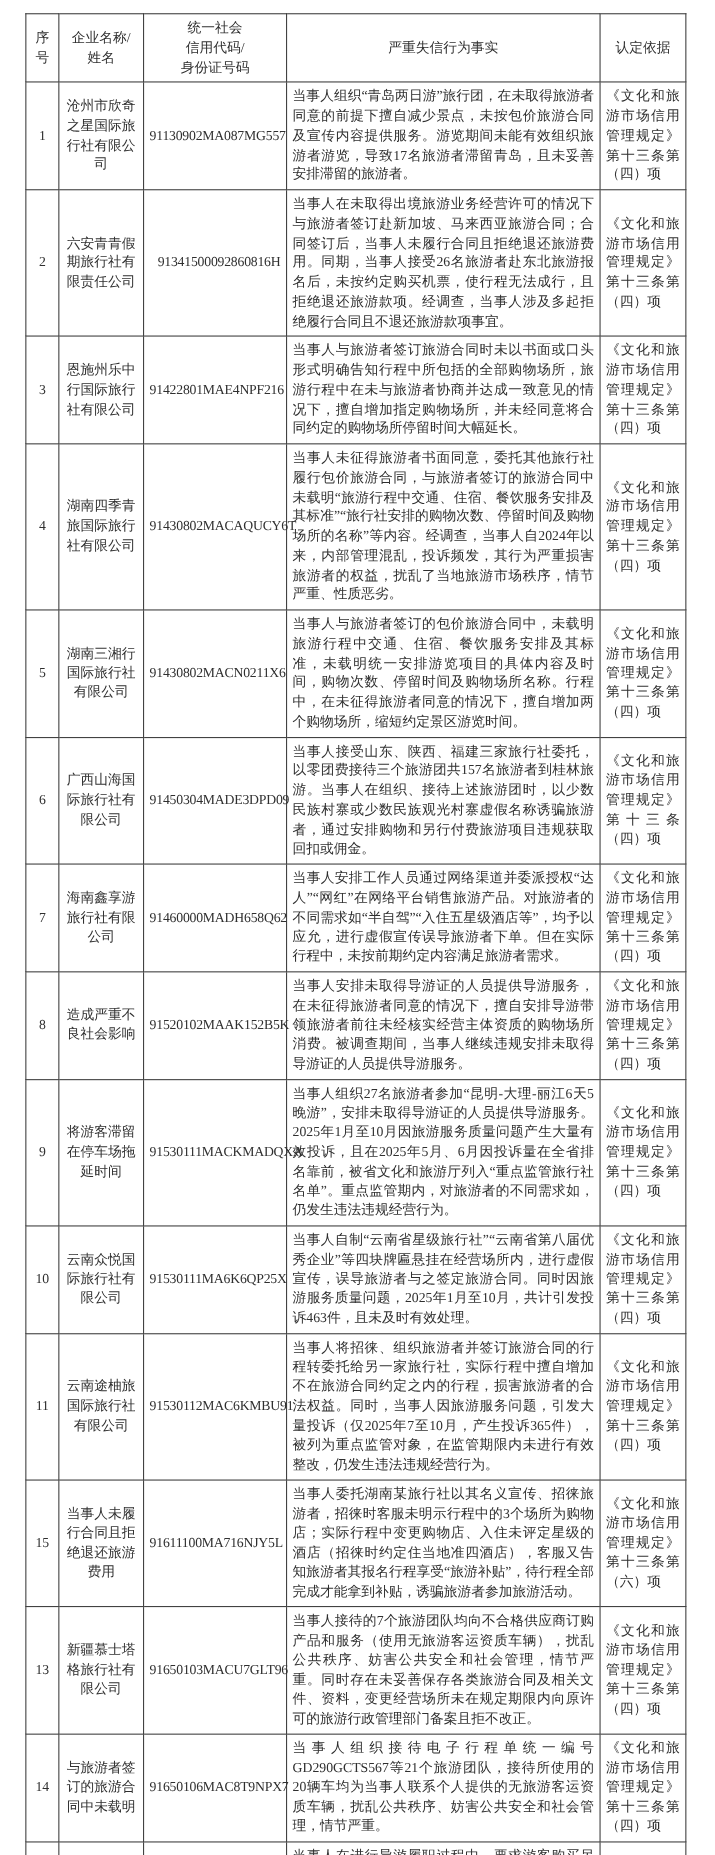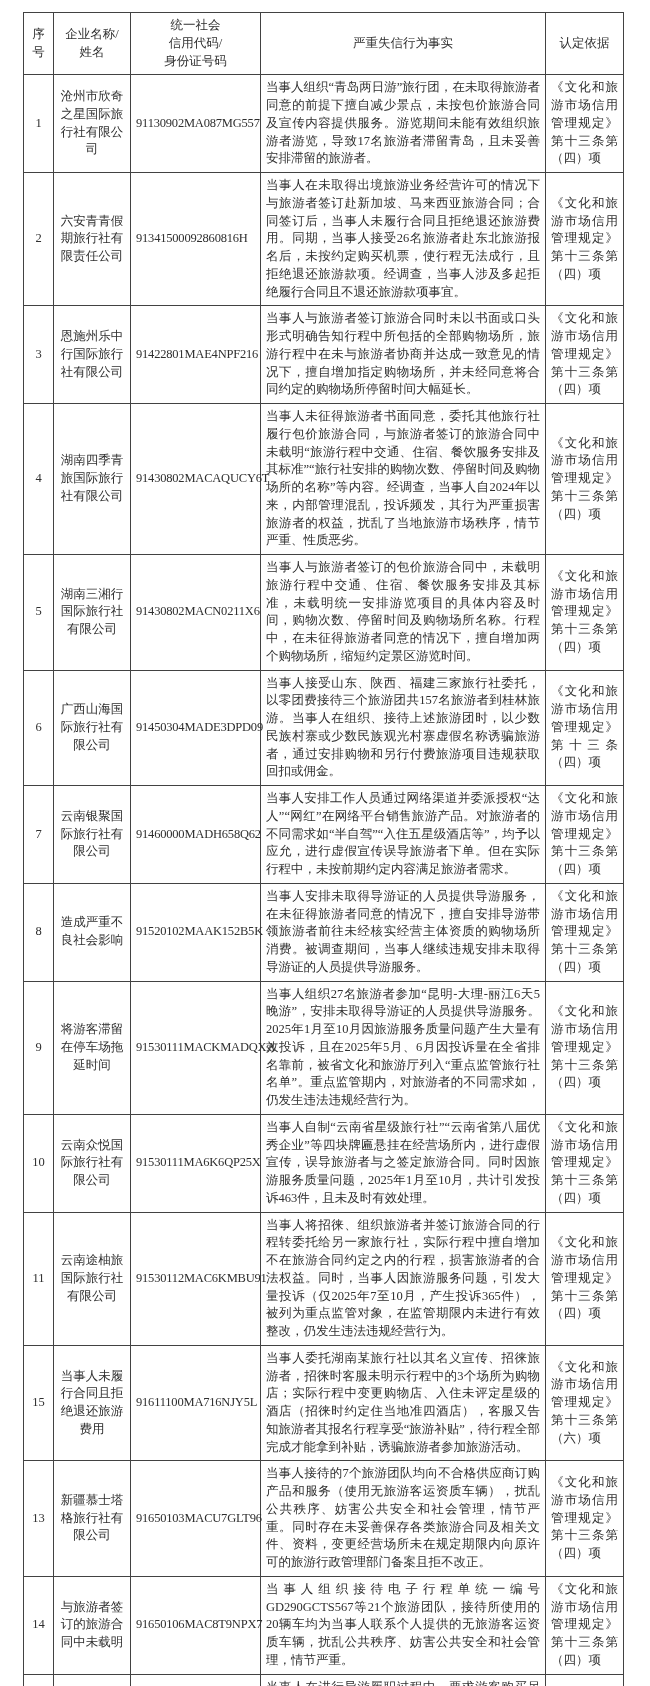--- a/index.html
+++ b/index.html
@@ -38,21 +38,21 @@
   td.no {
     text-align: center;
     padding: 4px 2px;
   }
   td.name {
     text-align: center;
     padding: 4px 6px;
     font-family: Liberation Serif, serif;
   }
   td.code {
-    text-align: left;
+    text-align: right;
     font-size: 11px;
     letter-spacing: -0.2px;
     white-space: nowrap;
     padding: 4px 2px;
   }
   td.fact {
     text-align: justify;
   }
   td.basis {
     text-align: justify;
@@ -120,21 +120,21 @@
     </tr>
     <tr>
       <td class="no">6</td>
       <td class="name">广西山海国际旅行社有限公司</td>
       <td class="code">91450304MADE3DPD09</td>
       <td class="fact">当事人接受山东、陕西、福建三家旅行社委托，以零团费接待三个旅游团共157名旅游者到桂林旅游。当事人在组织、接待上述旅游团时，以少数民族村寨或少数民族观光村寨虚假名称诱骗旅游者，通过安排购物和另行付费旅游项目违规获取回扣或佣金。</td>
       <td class="basis">《文化和旅游市场信用管理规定》第十三条（四）项</td>
     </tr>
     <tr>
       <td class="no">7</td>
-      <td class="name">云南银聚国际旅行社有限公司</td>
+      <td class="name">海南鑫享游旅行社有限公司</td>
       <td class="code">91460000MADH658Q62</td>
       <td class="fact">当事人安排工作人员通过网络渠道并委派授权“达人”“网红”在网络平台销售旅游产品。对旅游者的不同需求如“半自驾”“入住五星级酒店等”，均予以应允，进行虚假宣传误导旅游者下单。但在实际行程中，未按前期约定内容满足旅游者需求。</td>
       <td class="basis">《文化和旅游市场信用管理规定》第十三条第（四）项</td>
     </tr>
     <tr>
       <td class="no">8</td>
       <td class="name">造成严重不良社会影响</td>
       <td class="code">91520102MAAK152B5K</td>
       <td class="fact">当事人安排未取得导游证的人员提供导游服务，在未征得旅游者同意的情况下，擅自安排导游带领旅游者前往未经核实经营主体资质的购物场所消费。被调查期间，当事人继续违规安排未取得导游证的人员提供导游服务。</td>
       <td class="basis">《文化和旅游市场信用管理规定》第十三条第（四）项</td>

